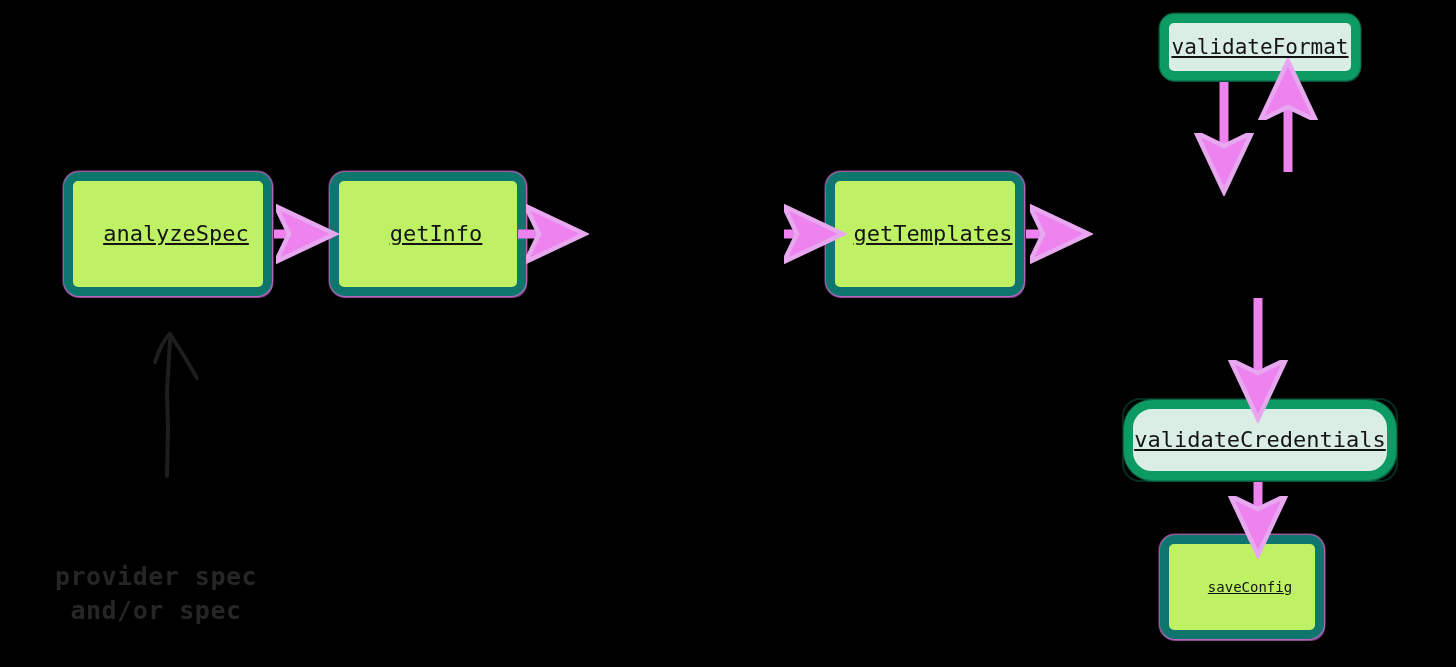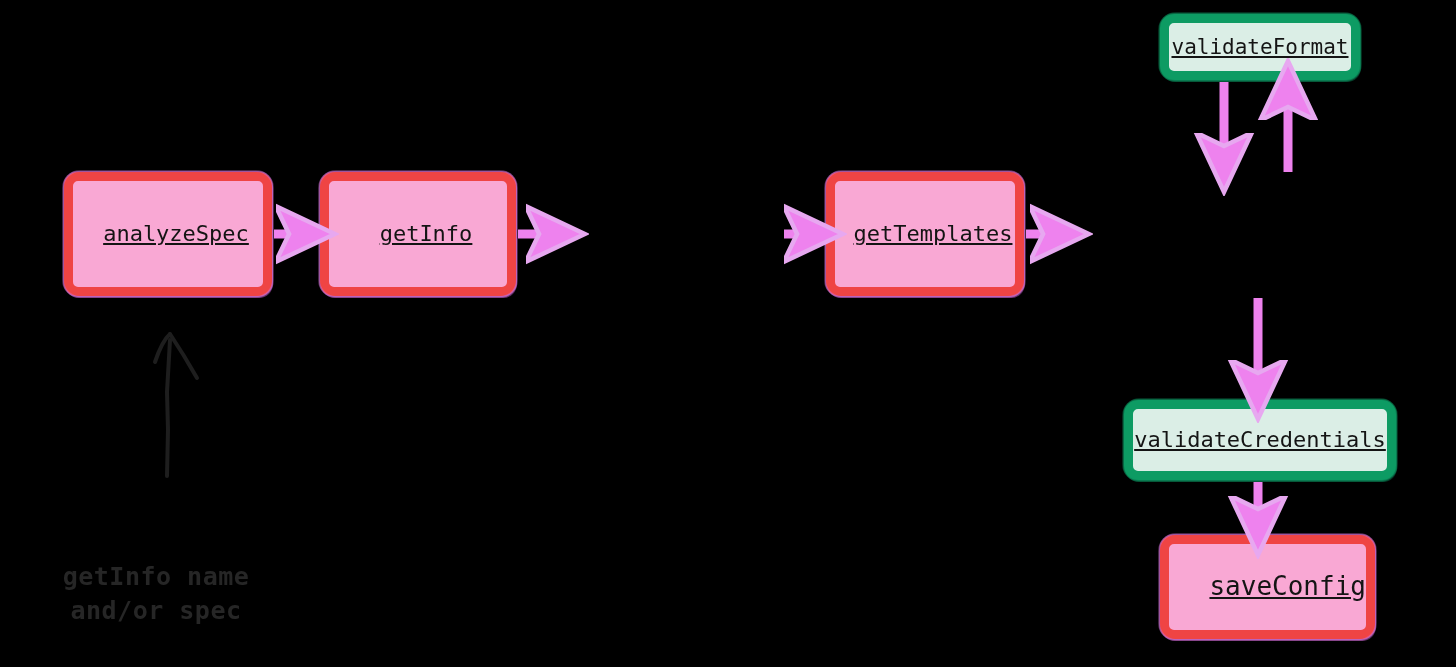--- a/index.html
+++ b/index.html
@@ -28,22 +28,22 @@
     text-decoration: underline;
   }
   .node .node-label {
     position: relative;
     z-index: 3;
     display: block;
     white-space: nowrap;
   }
   
   .node.purple {
-    background: #f9a8d4;
-    border: 9px solid #ef4444;
+    background: #bef264;
+    border: 9px solid #0f766e;
     color: #141414;
     box-shadow: 0 0 0 1px rgba(225,120,232,.55),
                 1px 2px 0 0 rgba(205,100,215,.45);
     padding-left: 16px;
   }
   
   .node.green {
     background: #dbeee6;
     border: 9px solid #0d9b63;
     color: #141414;
@@ -123,38 +123,38 @@
       <path d="M167,476 L168,430 L167,392 L170,340"></path>
       <path d="M155,362 Q162,341 170,334"></path>
       <path d="M170,334 Q184,355 197,378"></path>
     </g>
   </svg>
 
   <div class="node purple sketch" style="left:64px; top:172px; width:208px; height:124px; font-size:22px;">
     <span class="node-label">analyzeSpec</span>
   </div>
 
-  <div class="node purple sketch" style="left:320px; top:172px; width:196px; height:124px; font-size:22px;">
+  <div class="node purple sketch" style="left:330px; top:172px; width:196px; height:124px; font-size:22px;">
     <span class="node-label">getInfo</span>
   </div>
 
 
   <div class="node purple sketch" style="left:826px; top:172px; width:198px; height:124px; font-size:22px;align-items:center;">
     <span class="node-label">getTemplates</span>
   </div>
 
 
   <div class="node green sketch" style="left:1160px; top:14px; width:200px; height:66px; font-size:21px;">
     <span class="node-label">validateFormat</span>
   </div>
 
-  <div class="node green sketch" style="left:1124px; top:400px; width:272px; height:80px; font-size:22px;">
+  <div class="node green sketch" style="left:1124px; top:400px; width:272px; height:80px; font-size:22px;border-radius:28px;">
     <span class="node-label">validateCredentials</span>
   </div>
 
-  <div class="node purple sketch" style="left:1160px; top:535px; width:215px; height:104px; font-size:26px;justify-content:flex-end;">
+  <div class="node purple sketch" style="left:1160px; top:535px; width:164px; height:104px; font-size:14px;">
     <span class="node-label">saveConfig</span>
   </div>
 
-  <div class="annotation" style="left:40px; top:560px; width:232px;">getInfo name
+  <div class="annotation" style="left:40px; top:560px; width:232px;">provider spec
 and/or spec</div>
 
 </div>
 
 </body></html>

